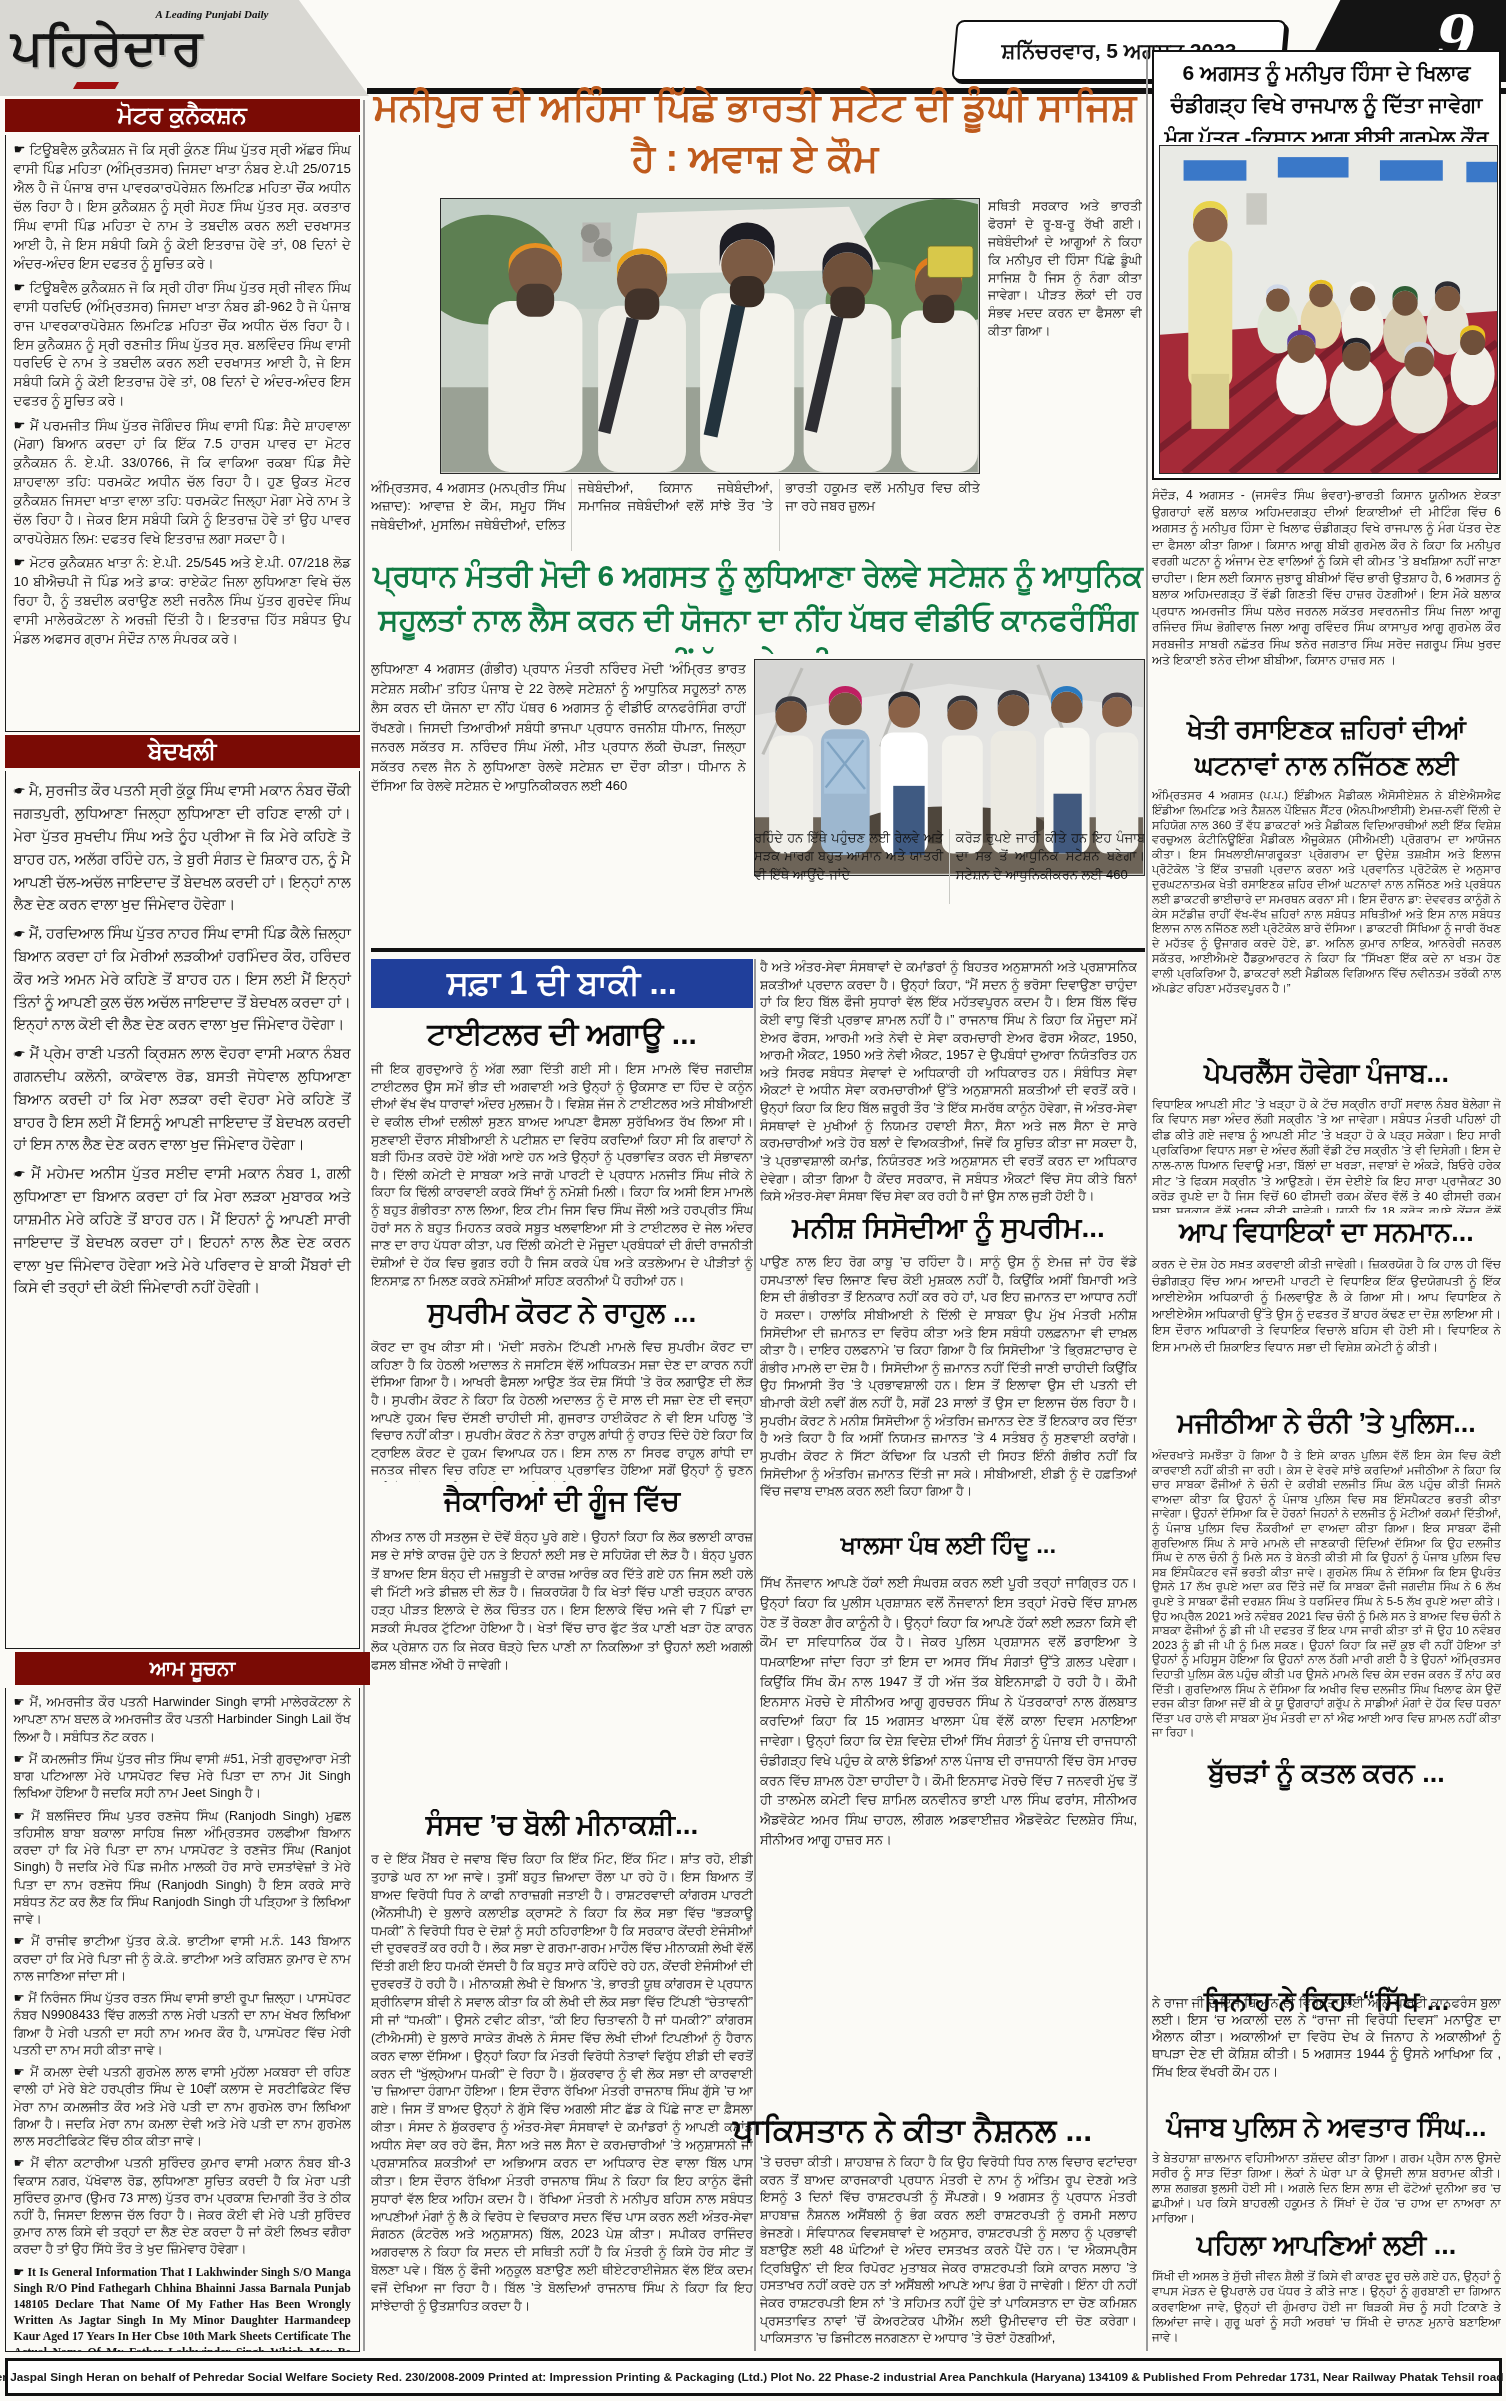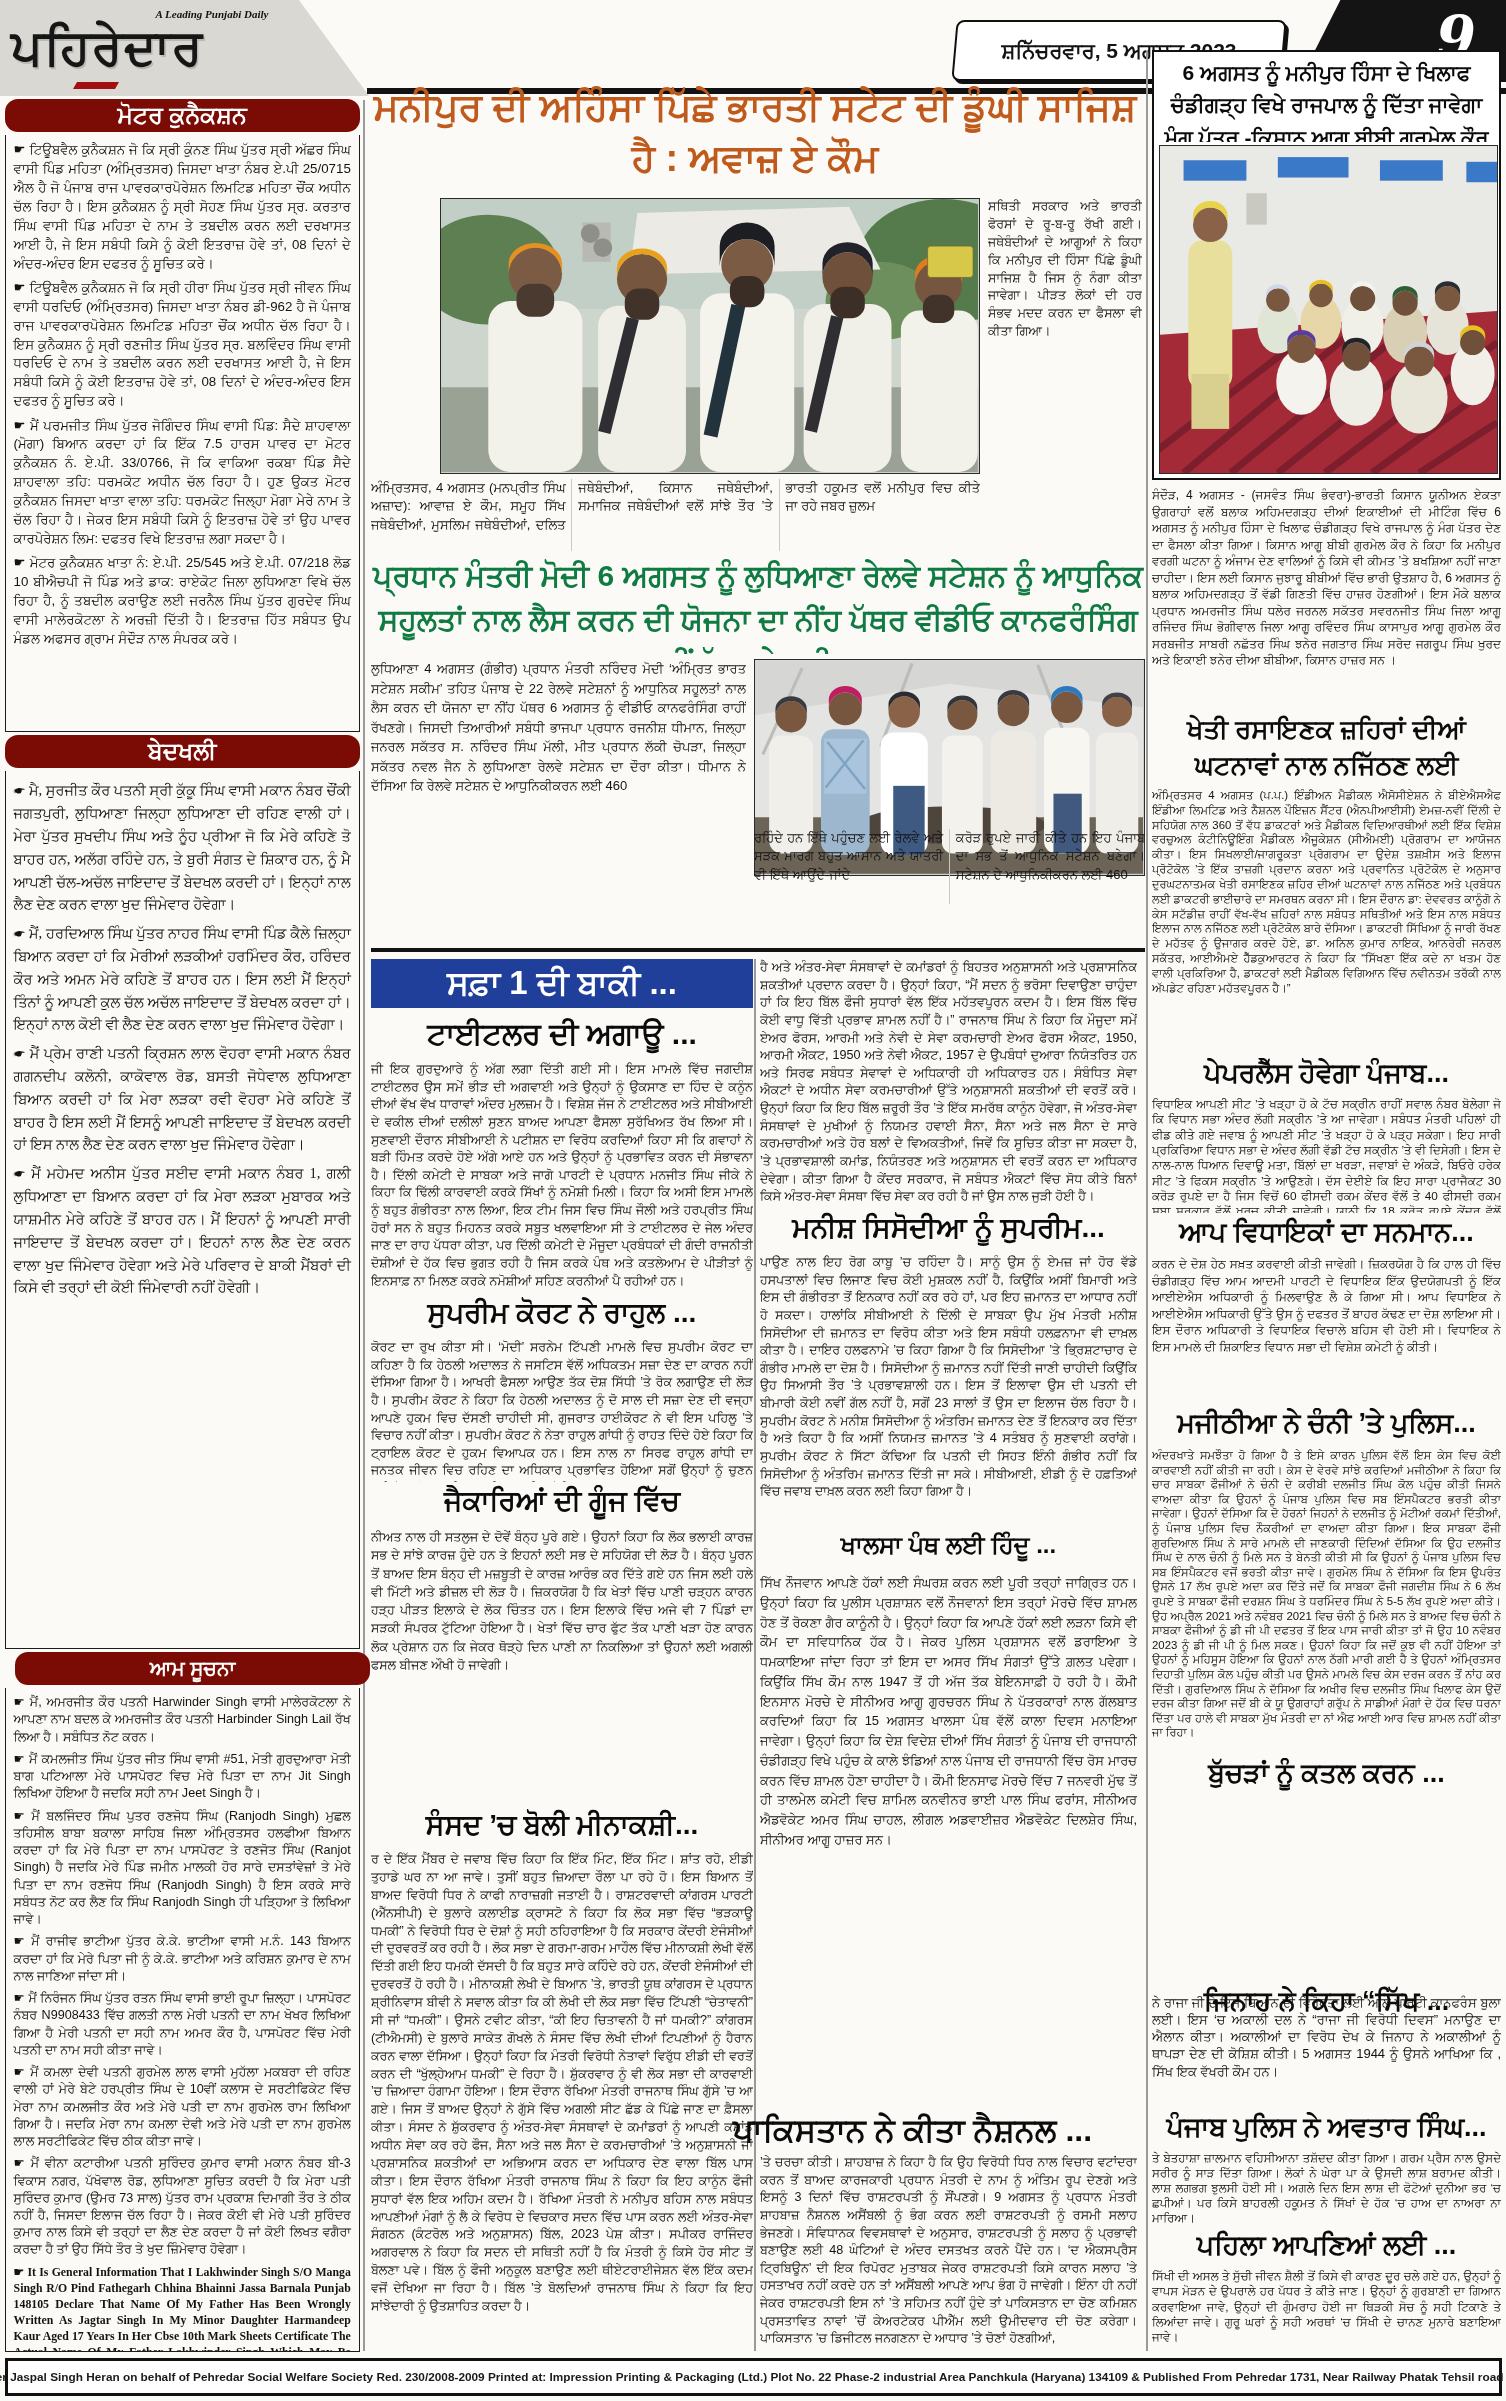--- a/index.html
+++ b/index.html
@@ -1,21 +1,21 @@
 <!DOCTYPE html>
 <html style="font-size:12.6px"><head>
 <meta charset="utf-8">
 <style>
   html,body{margin:0;padding:0;background:#6e6e6e;}
   .page{position:relative;width:1506px;height:2401px;margin:0 auto;background:#fbfaf6;
         font-family:"Liberation Sans","DejaVu Sans",sans-serif;color:#131313;overflow:hidden;}
   .abs{position:absolute;box-sizing:border-box;}
   .txt{text-align:justify;overflow:hidden;line-height:1.42;}
   .txt p{margin:0 0 5.5px 0;}
-  .banner{background:#7a0b05;color:#ffffff;font-weight:bold;text-align:center;overflow:hidden;border-radius:13px;}
+  .banner{background:#7a0b05;color:#ffffff;font-weight:bold;text-align:center;overflow:hidden;}
   .shl{font-weight:bold;text-align:center;color:#0b0b0b;overflow:hidden;}
   .vrule{background:#9a9a9a;width:1.6px;}
   .hrule{background:#121212;}
   .photo{border:1.6px solid #2b2b2b;overflow:hidden;background:#cfcfc9;}
   .eng{font-family:"Liberation Serif","DejaVu Serif",serif;font-weight:bold;}
 </style>
 </head>
 <body>
 
 <div class="page">

